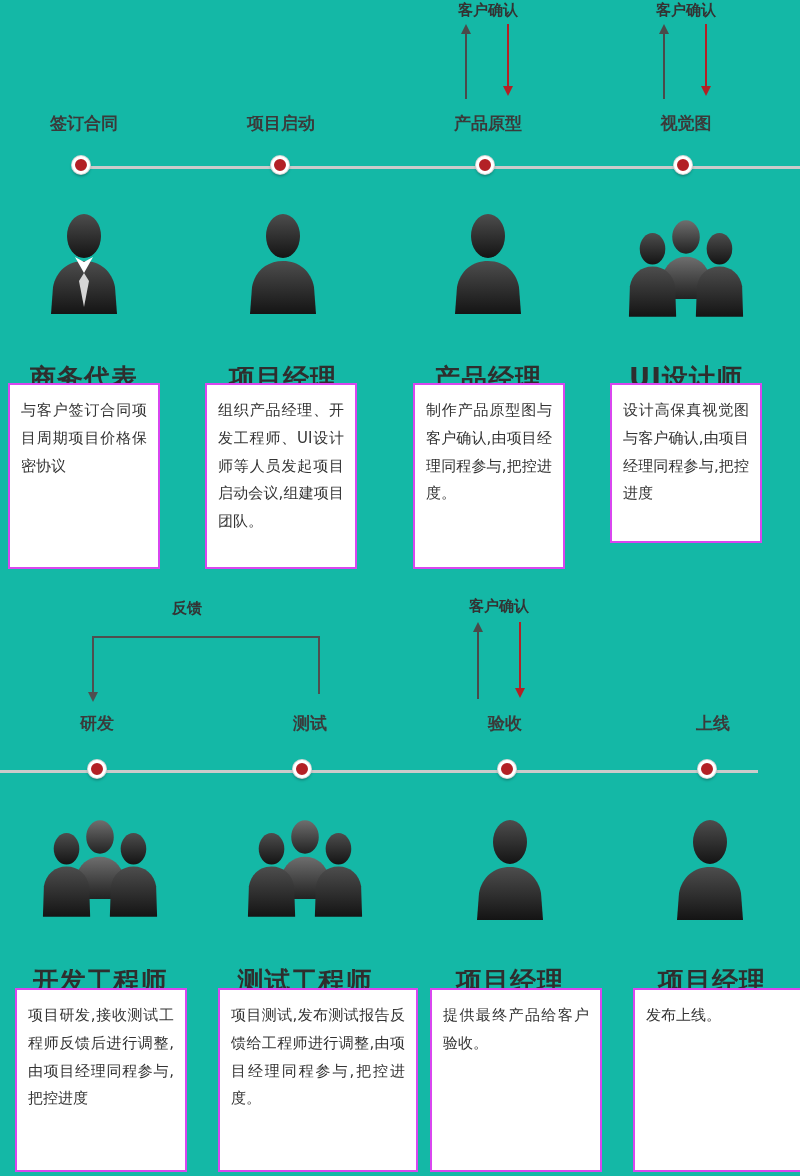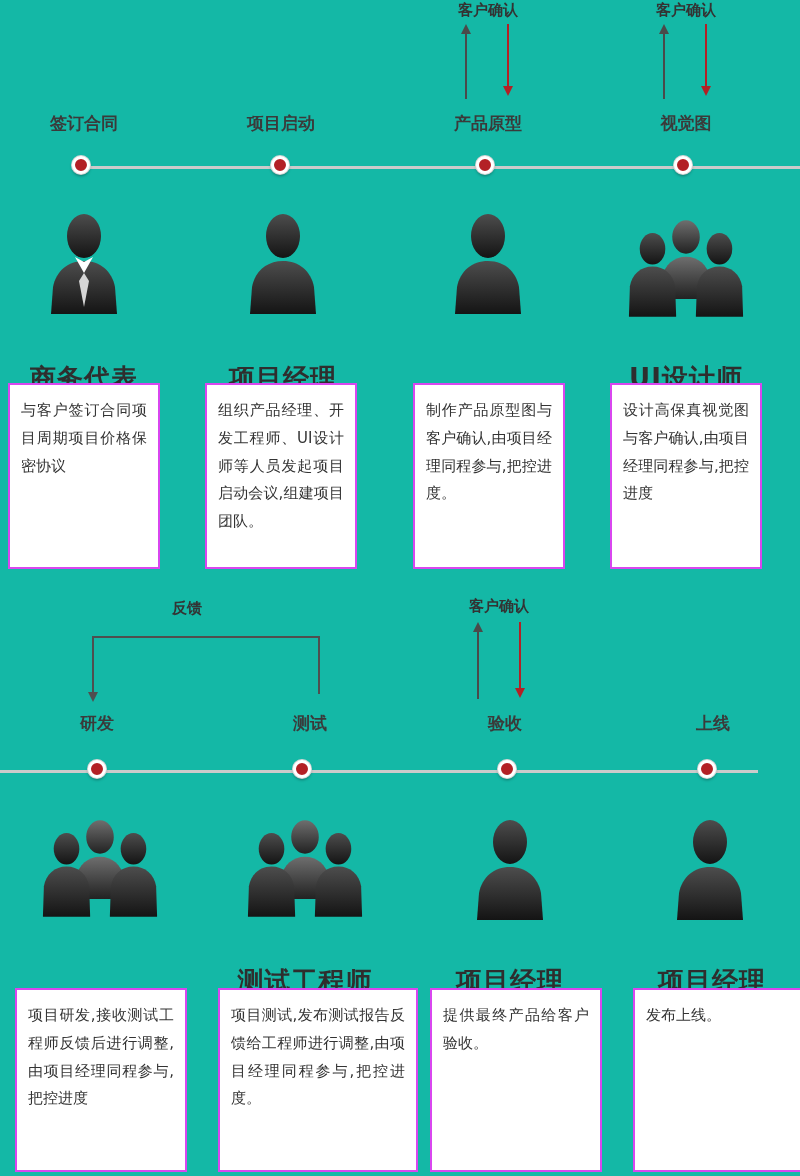--- a/index.html
+++ b/index.html
@@ -107,26 +107,27 @@
       <path d="M64,37 C76,37 86,45 88,58 L89,80 L39,80 L40,58 C42,45 52,37 64,37 Z" fill="url(#grad-center)"></path>
       <ellipse cx="30" cy="29" rx="13" ry="16" fill="url(#grad-person)"></ellipse>
       <path d="M30,47 C42,47 51,55 53,67 L54,98 L6,98 L7,67 C9,55 18,47 30,47 Z" fill="url(#grad-person)"></path>
       <ellipse cx="98" cy="29" rx="13" ry="16" fill="url(#grad-person)"></ellipse>
       <path d="M98,47 C110,47 119,55 121,67 L122,98 L74,98 L75,67 C77,55 86,47 98,47 Z" fill="url(#grad-person)"></path>
     </svg>
   </div>
 
   <div class="role-label" style="left:84px;  top:325px;">商务代表</div>
   <div class="role-label" style="left:283px; top:325px;">项目经理</div>
+  <div class="role-label" style="left:488px; top:325px;">产品经理</div>
   <div class="role-label" style="left:686px; top:325px;">UI设计师</div>
 
   <div class="desc-box" style="left:8px;   top:383px; width:152px; height:186px;">与客户签订合同项目周期项目价格保密协议</div>
   <div class="desc-box" style="left:205px; top:383px; width:152px; height:186px;">组织产品经理、开发工程师、UI设计师等人员发起项目启动会议,组建项目团队。</div>
   <div class="desc-box" style="left:413px; top:383px; width:152px; height:186px;">制作产品原型图与客户确认,由项目经理同程参与,把控进度。</div>
-  <div class="desc-box" style="left:610px; top:383px; width:152px; height:186px;">设计高保真视觉图与客户确认,由项目经理同程参与,把控进度</div>
+  <div class="desc-box" style="left:610px; top:383px; width:152px; height:160px;">设计高保真视觉图与客户确认,由项目经理同程参与,把控进度</div>
 
   <div class="annot-label" style="left:187px; top:599px;">反馈</div>
   <div class="feedback-bracket" style="left:92px; top:636px; width:228px; height:58px;"></div>
   <div class="tri down-dark" style="left:88px; top:692px;"></div>
 
   <div class="annot-label" style="left:499px; top:597px;">客户确认</div>
   <div class="tri up-dark" style="left:473px; top:622px;"></div>
   <div class="vline dark" style="left:477px; top:631px; height:68px;"></div>
   <div class="vline red" style="left:519px; top:622px; height:66px;"></div>
   <div class="tri down-red" style="left:515px; top:688px;"></div>
@@ -168,20 +169,21 @@
       <path d="M43,49 C59,49 71,59 74,75 L76,102 L10,102 L12,75 C15,59 27,49 43,49 Z" fill="url(#grad-person)"></path>
     </svg>
   </div>
   <div class="icon-wrap" style="left:710px; top:818px;">
     <svg viewBox="0 0 86 102" width="86" height="102">
       <ellipse cx="43" cy="24" rx="17" ry="22" fill="url(#grad-person)"></ellipse>
       <path d="M43,49 C59,49 71,59 74,75 L76,102 L10,102 L12,75 C15,59 27,49 43,49 Z" fill="url(#grad-person)"></path>
     </svg>
   </div>
 
+  <div class="role-label" style="left:100px; top:928px;">开发工程师</div>
   <div class="role-label" style="left:305px; top:928px;">测试工程师</div>
   <div class="role-label" style="left:510px; top:928px;">项目经理</div>
   <div class="role-label" style="left:712px; top:928px;">项目经理</div>
 
   <div class="desc-box" style="left:15px;  top:988px; width:172px; height:184px;">项目研发,接收测试工程师反馈后进行调整,由项目经理同程参与,把控进度</div>
   <div class="desc-box" style="left:218px; top:988px; width:200px; height:184px;">项目测试,发布测试报告反馈给工程师进行调整,由项目经理同程参与,把控进度。</div>
   <div class="desc-box" style="left:430px; top:988px; width:172px; height:184px;">提供最终产品给客户验收。</div>
   <div class="desc-box" style="left:633px; top:988px; width:172px; height:184px;">发布上线。</div>
 
 </div>

